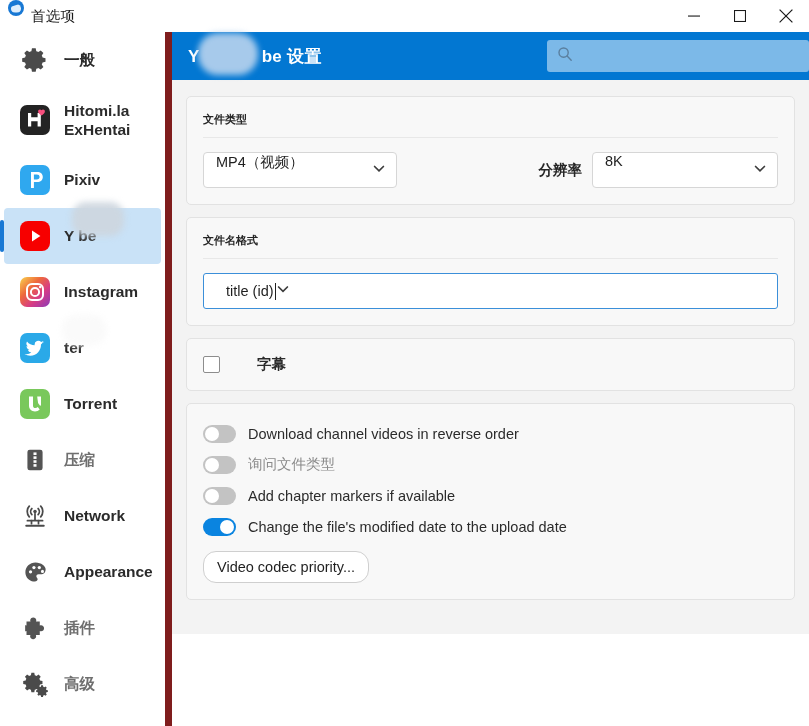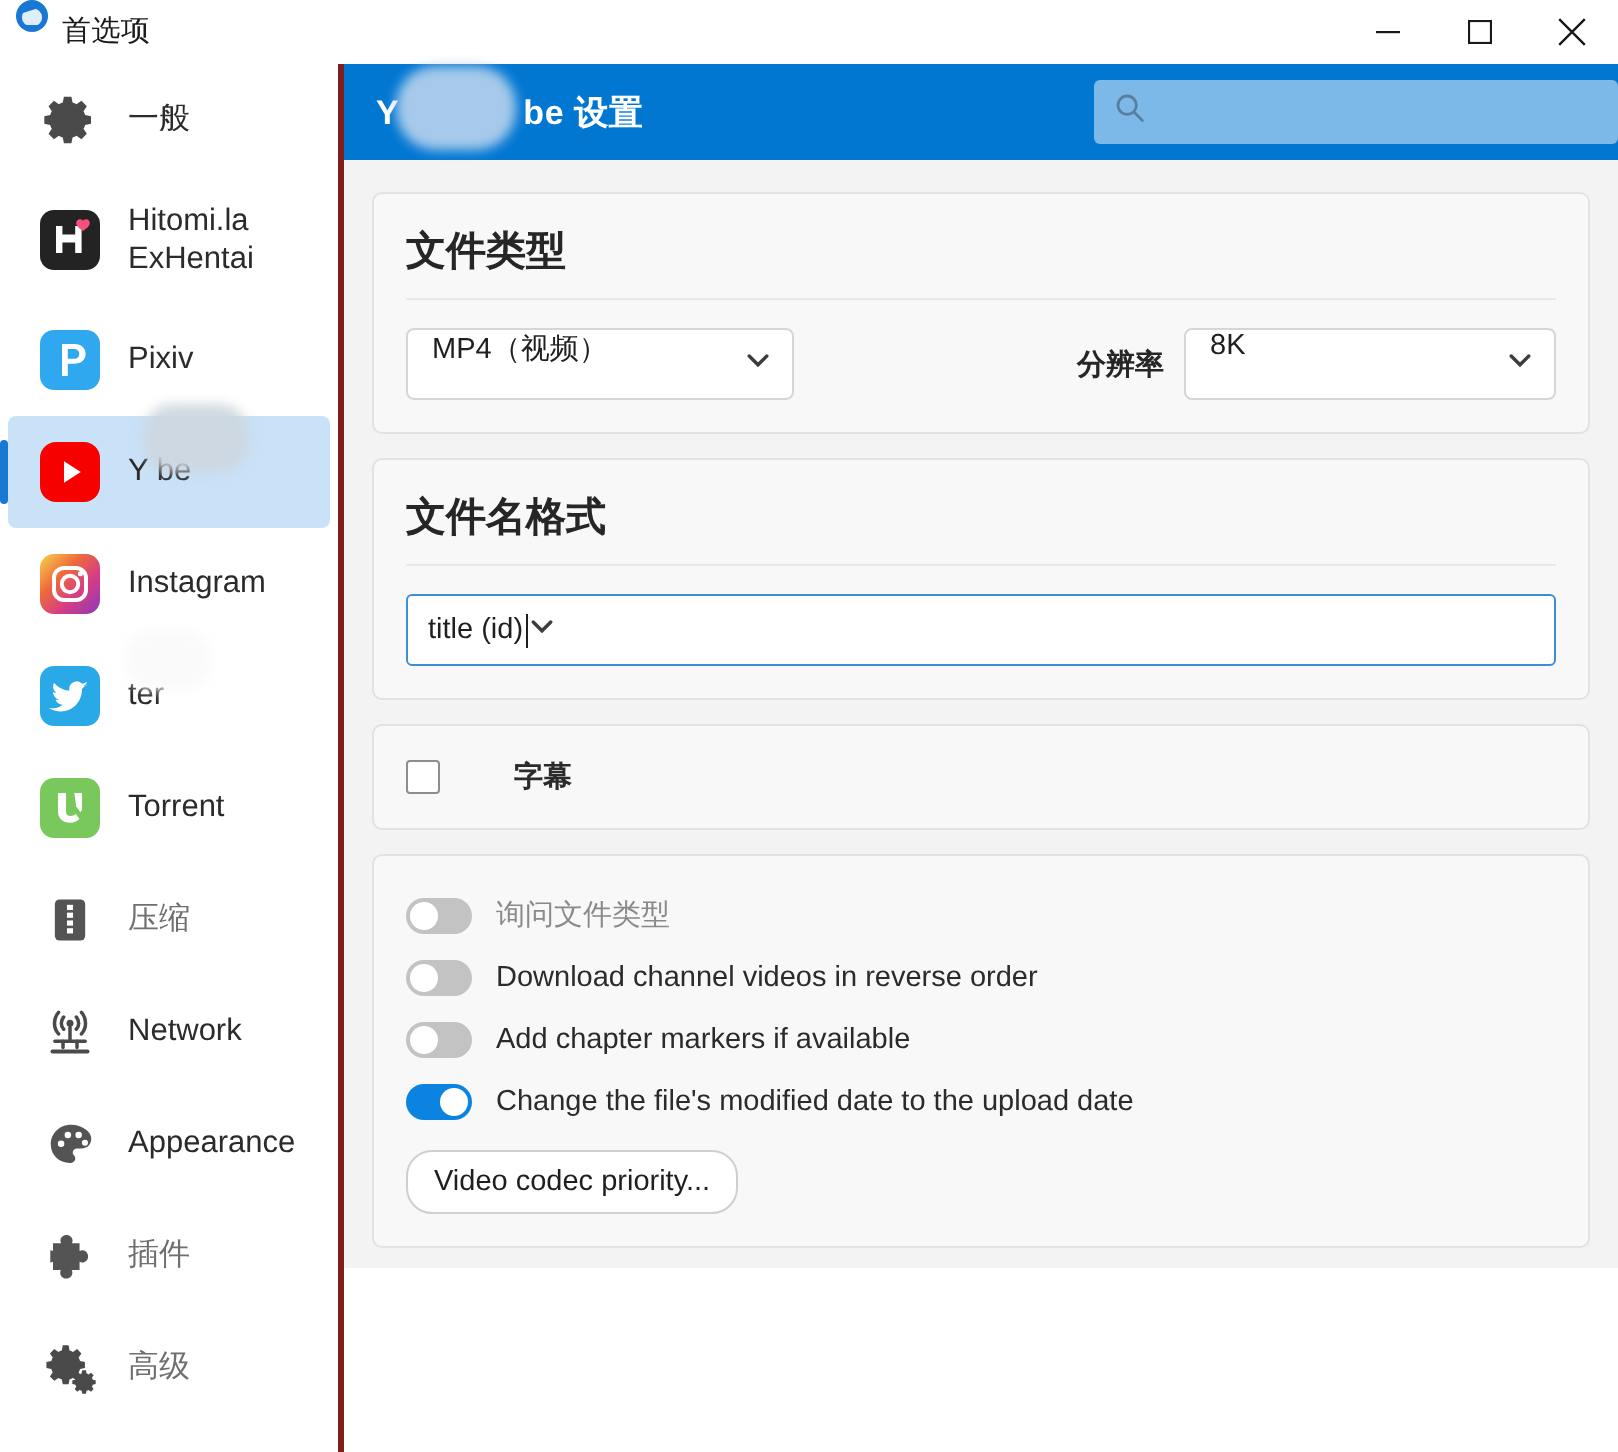--- a/index.html
+++ b/index.html
@@ -39,22 +39,23 @@
     justify-content: center; background: transparent; border: 0;
     cursor: default;
   }
   #win-controls { position: absolute; right: 0; top: 0; display: flex; }
   .wb-glyph { display:block; }
 
   
   #sidebar {
     position: absolute; left: 0; top: 32px; width: 172px; height: 694px;
     background: #ffffff;
-    border-right: 3px solid #7f1d1d;
+    border-right: 7px solid #7f1d1d;
     overflow: hidden;
+    font-weight: bold;
   }
   .nav-item {
     position: relative;
     display: flex; align-items: center;
     height: 56px;
     padding-left: 14px;
     border-radius: 4px;
     margin: 0 4px;
   }
   .nav-item.selected { background: #c9e2f7; }
@@ -121,21 +122,21 @@
 
   #content { padding: 16px 14px 0 14px; }
 
   .card {
     background: #f8f8f8;
     border: 1px solid #e2e2e2;
     border-radius: 5px;
     margin-bottom: 12px;
   }
   .card-title {
-    font-size: 20px; font-weight: 700; color: #262626;
+    font-size: 11px; font-weight: 700; color: #262626;
     padding: 15px 16px 10px 16px;
   }
   .card-sep { height: 1px; background: #e8e8e8; margin: 0 16px; }
   .card-body { padding: 14px 16px 16px 16px; }
 
   .row { display: flex; align-items: center; }
   .spacer { flex: 1; }
 
   .select {
     position: relative;
@@ -159,21 +160,21 @@
   #filename-combo {
     position: relative;
     height: 36px; width: 100%;
     background: #ffffff;
     border: 1px solid #3b8fd9;
     border-radius: 3px;
     display: flex; align-items: center;
     padding: 0 30px 0 10px;
   }
   #filename-value {
-    font-size: 14.5px; color: #1f1f1f;
+    font-size: 14.5px; color: #1f1f1f; margin-left: 12px;
   }
   #text-caret {
     width: 1px; height: 17px; background: #1f1f1f; margin-left: 1px;
   }
 
   .chk-row { display: flex; align-items: center; padding: 16px; gap: 26px; }
   .checkbox {
     width: 17px; height: 17px;
     border: 1.6px solid #8d8d8d;
     border-radius: 2px; background: #fff;
@@ -453,27 +454,27 @@
         <span class="checkbox"></span>
         <span class="chk-label">字幕</span>
       </div>
     </div>
 
     <div class="card" style="padding:14px 16px 16px 16px;">
       <div class="toggle-row">
         <span class="switch">
             <span class="knob"></span>
           </span>
-        <span class="toggle-label dim">询问文件类型</span>
+        <span class="toggle-label">Download channel videos in reverse order</span>
       </div>
       <div class="toggle-row">
         <span class="switch">
             <span class="knob"></span>
           </span>
-        <span class="toggle-label">Download channel videos in reverse order</span>
+        <span class="toggle-label dim">询问文件类型</span>
       </div>
       <div class="toggle-row">
         <span class="switch">
             <span class="knob"></span>
           </span>
         <span class="toggle-label">Add chapter markers if available</span>
       </div>
       <div class="toggle-row">
         <span class="switch on">
             <span class="knob"></span>

